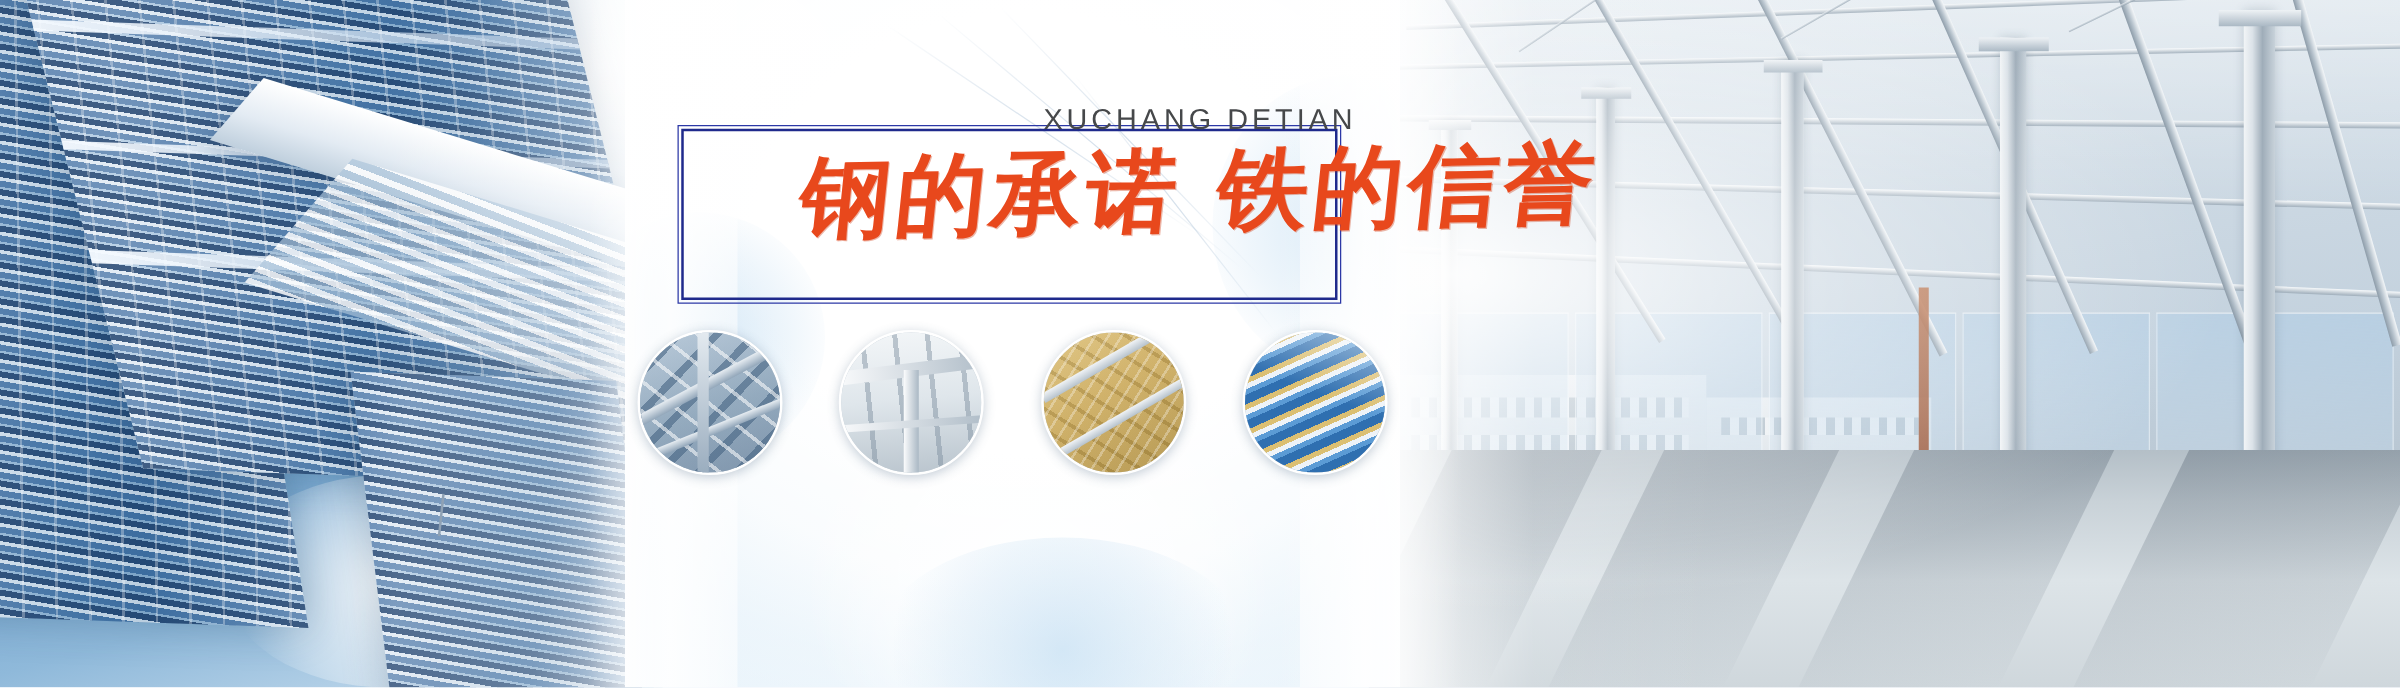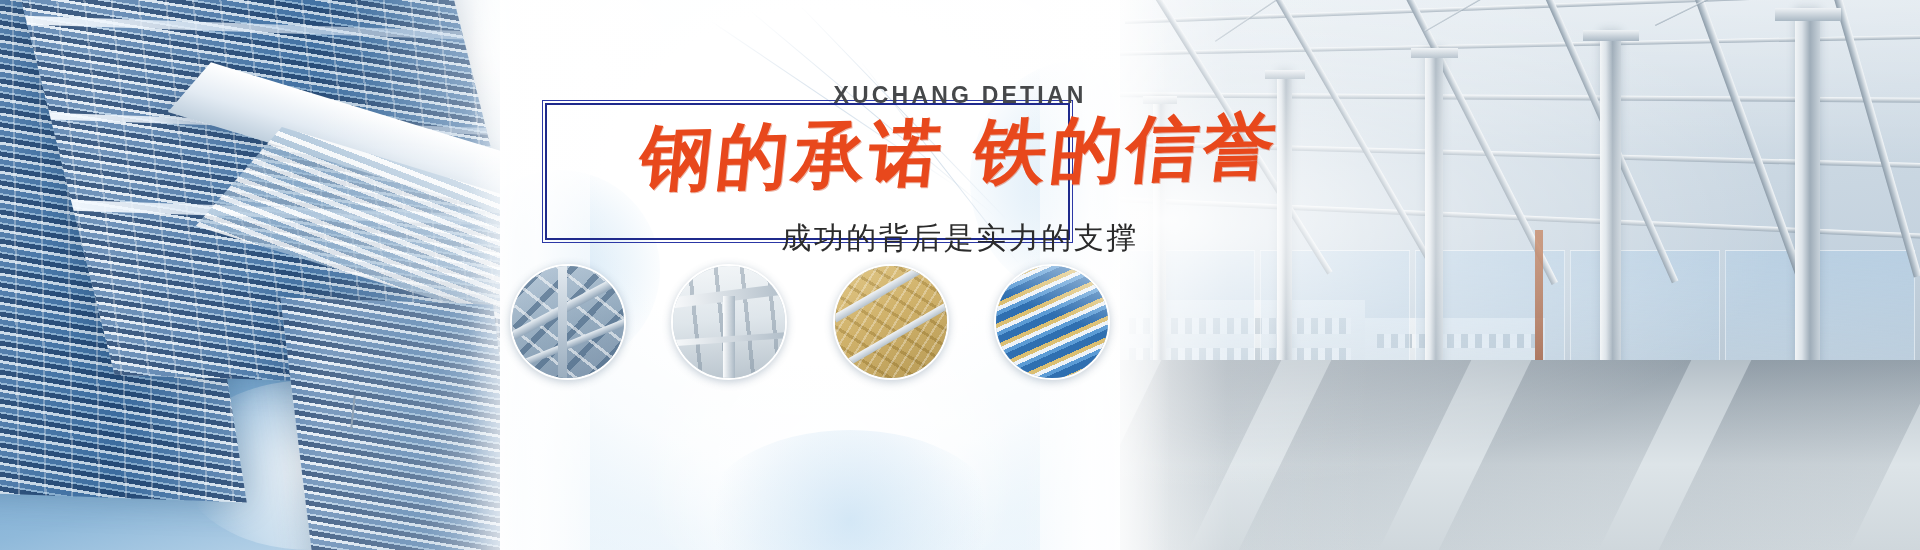--- a/index.html
+++ b/index.html
@@ -154,21 +154,21 @@
   }
 
   
   .hero {
     position:absolute; left:0; top:0; width:1920px; height:550px;
   }
   .eyebrow {
     position:absolute; left:0; right:0; top:82px;
     text-align:center;
     font-size:23px; letter-spacing:3.2px;
-    font-weight:700;
+    font-weight:400;
     color:#46484a;
     white-space:nowrap;
   }
   .frame {
     position:absolute;
     left:545px; top:103px; width:525px; height:137px;
     border:2px solid #1f2a8c;
     outline:1px solid #2c38a6;
     outline-offset:2px;
   }
@@ -355,21 +355,20 @@
     <div class="c-wire" style="left:360px;top:60px;width:260px;transform:rotate(52deg);"></div>
   </div>
 
   <div class="seam seam-l"></div>
   <div class="seam seam-r"></div>
 
   <div class="hero">
     <div class="frame"></div>
     <div class="eyebrow">XUCHANG DETIAN</div>
     <div class="headline">钢的承诺 铁的信誉</div>
-    <div class="subline">成功的背后是实力的支撑</div>
 
     <div class="thumbs">
       <div class="thumb t1">
         <div class="fill"></div>
         <div class="b" style="left:-10px;top:34px;width:140px;height:9px;transform:rotate(-28deg);"></div>
         <div class="b" style="left:-10px;top:74px;width:140px;height:7px;transform:rotate(-22deg);"></div>
         <div class="b" style="left:46px;top:-6px;width:9px;height:130px;"></div>
       </div>
       <div class="thumb t2">
         <div class="fill"></div>

